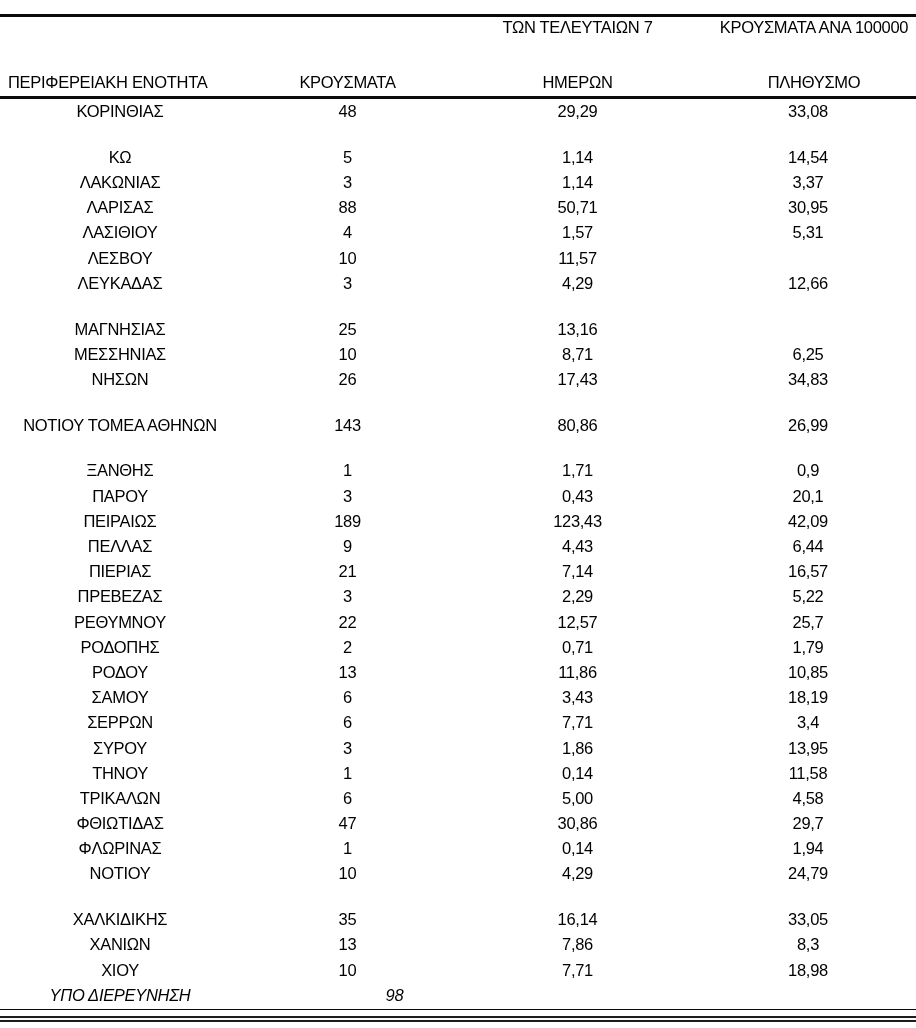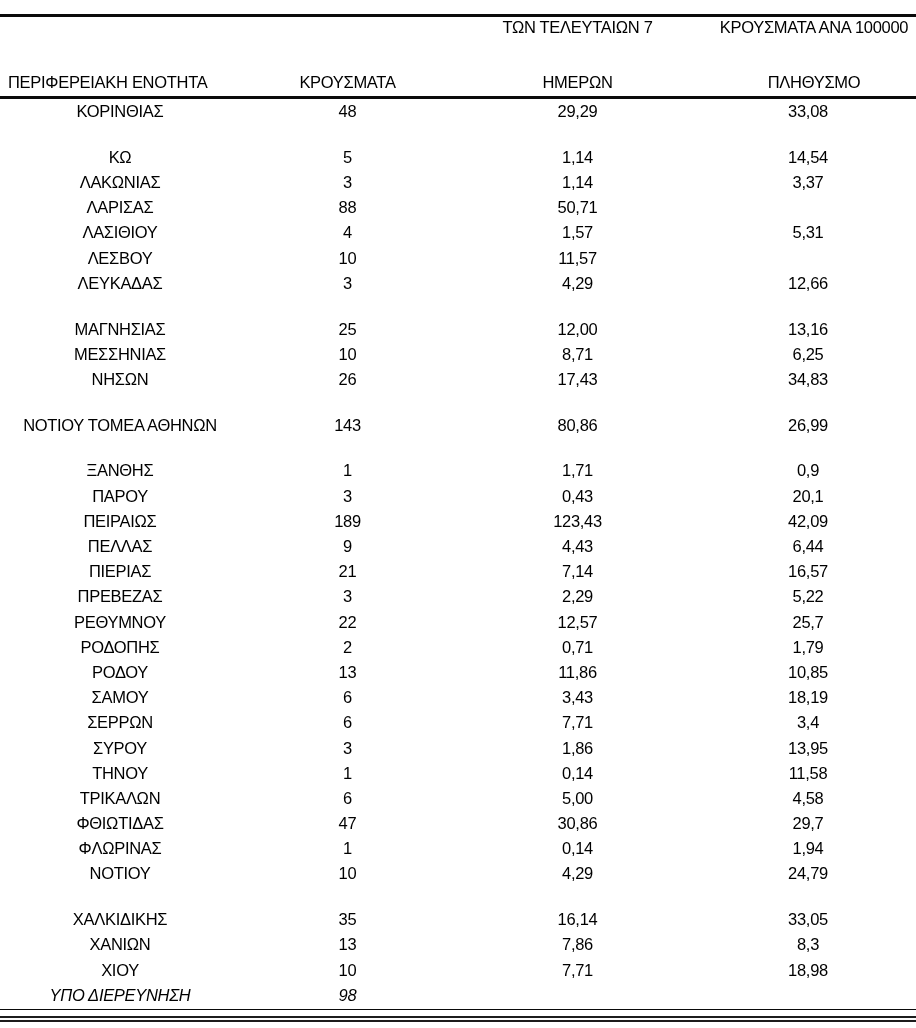--- a/index.html
+++ b/index.html
@@ -82,20 +82,21 @@
     align-items: center;
     font-size: 16.5px;
     letter-spacing: -0.3px;
     text-align: center;
   }
   .row.spacer {
     height: 20.6px;
   }
   .row.italic {
     font-style: italic;
+    gap: 47px;
   }
   .cell {
     overflow: visible;
     line-height: 25.2px;
   }
 </style>
 </head>
 <body>
 
 <div class="rule-top"></div>
@@ -137,20 +138,21 @@
     <div class="row">
       <div class="cell cell-region">ΛΑΚΩΝΙΑΣ</div>
       <div class="cell cell-cases">3</div>
       <div class="cell cell-avg7">1,14</div>
       <div class="cell cell-per100k">3,37</div>
     </div>
     <div class="row">
       <div class="cell cell-region">ΛΑΡΙΣΑΣ</div>
       <div class="cell cell-cases">88</div>
       <div class="cell cell-avg7">50,71</div>
+      <div class="cell cell-per100k">30,95</div>
     </div>
     <div class="row">
       <div class="cell cell-region">ΛΑΣΙΘΙΟΥ</div>
       <div class="cell cell-cases">4</div>
       <div class="cell cell-avg7">1,57</div>
       <div class="cell cell-per100k">5,31</div>
     </div>
     <div class="row">
       <div class="cell cell-region">ΛΕΣΒΟΥ</div>
       <div class="cell cell-cases">10</div>
@@ -159,21 +161,20 @@
     <div class="row">
       <div class="cell cell-region">ΛΕΥΚΑΔΑΣ</div>
       <div class="cell cell-cases">3</div>
       <div class="cell cell-avg7">4,29</div>
       <div class="cell cell-per100k">12,66</div>
     </div>
     <div class="row spacer"></div>
     <div class="row">
       <div class="cell cell-region">ΜΑΓΝΗΣΙΑΣ</div>
       <div class="cell cell-cases">25</div>
-      <div class="cell cell-avg7">12,00</div>
       <div class="cell cell-per100k">13,16</div>
     </div>
     <div class="row">
       <div class="cell cell-region">ΜΕΣΣΗΝΙΑΣ</div>
       <div class="cell cell-cases">10</div>
       <div class="cell cell-avg7">8,71</div>
       <div class="cell cell-per100k">6,25</div>
     </div>
     <div class="row">
       <div class="cell cell-region">ΝΗΣΩΝ</div>

